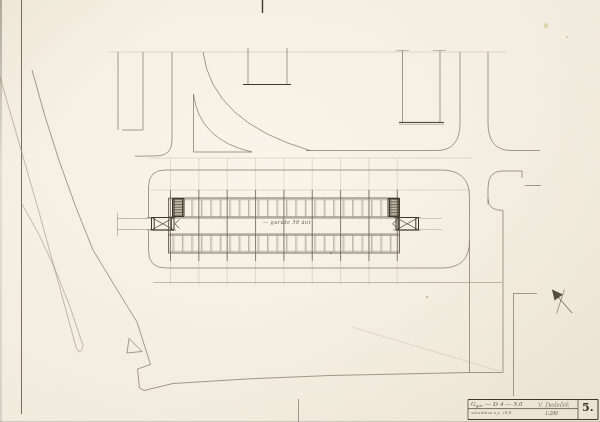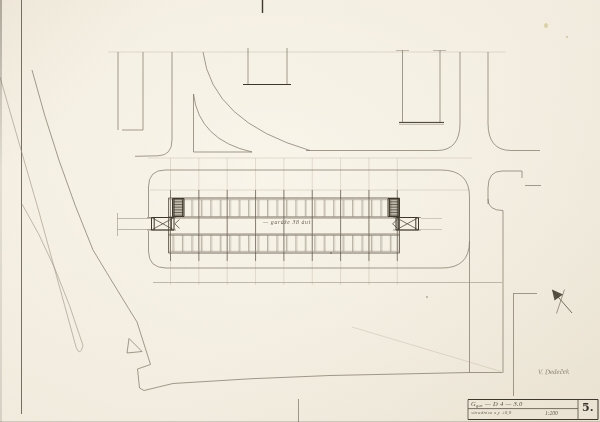--- a/index.html
+++ b/index.html
@@ -22,21 +22,21 @@
   .s-ink{stroke:#3e382c;stroke-width:1;}
   .s-thick{stroke:#3e382c;stroke-width:1.4;}
   .s-stall{stroke:#6d6555;stroke-width:.5;opacity:.9;}
   .s-stall2{stroke:#8d8473;stroke-width:.4;opacity:.65;}
   .s-grid{stroke:#5a5345;stroke-width:.75;opacity:.9;}
   .s-hatch{stroke:#4a4333;stroke-width:.8;}
   .f-dark{fill:#453f32;stroke:none;opacity:.9;}
   .txt{position:absolute;white-space:nowrap;color:#5d5546;}
   .aisle-label{left:263px;top:219px;font-size:6px;font-style:italic;
     letter-spacing:.6px;color:#6b6254;transform:scale(.98);transform-origin:left top;}
-  .signature{left:538px;top:368px;font-size:7px;font-style:italic;color:#8e8678;
+  .signature{left:538px;top:401px;font-size:7px;font-style:italic;color:#8e8678;
     transform:rotate(-1deg);}
   .code-row{left:471px;top:400px;font-size:6.5px;font-style:italic;color:#57503f;letter-spacing:.3px;}
   .code-sub{font-size:4.5px;vertical-align:-1px;}
   .row2-left{left:471px;top:410px;font-size:5px;font-style:italic;color:#6f6758;letter-spacing:.2px;}
   .row2-scale{left:545px;top:410px;font-size:5.5px;font-style:italic;color:#5d5546;}
   .sheet-number{left:582px;top:401px;font-size:11px;font-weight:bold;
     font-family:"DejaVu Serif", serif;color:#38322a;}
   .speck{position:absolute;border-radius:50%;}
 </style>
 </head>

